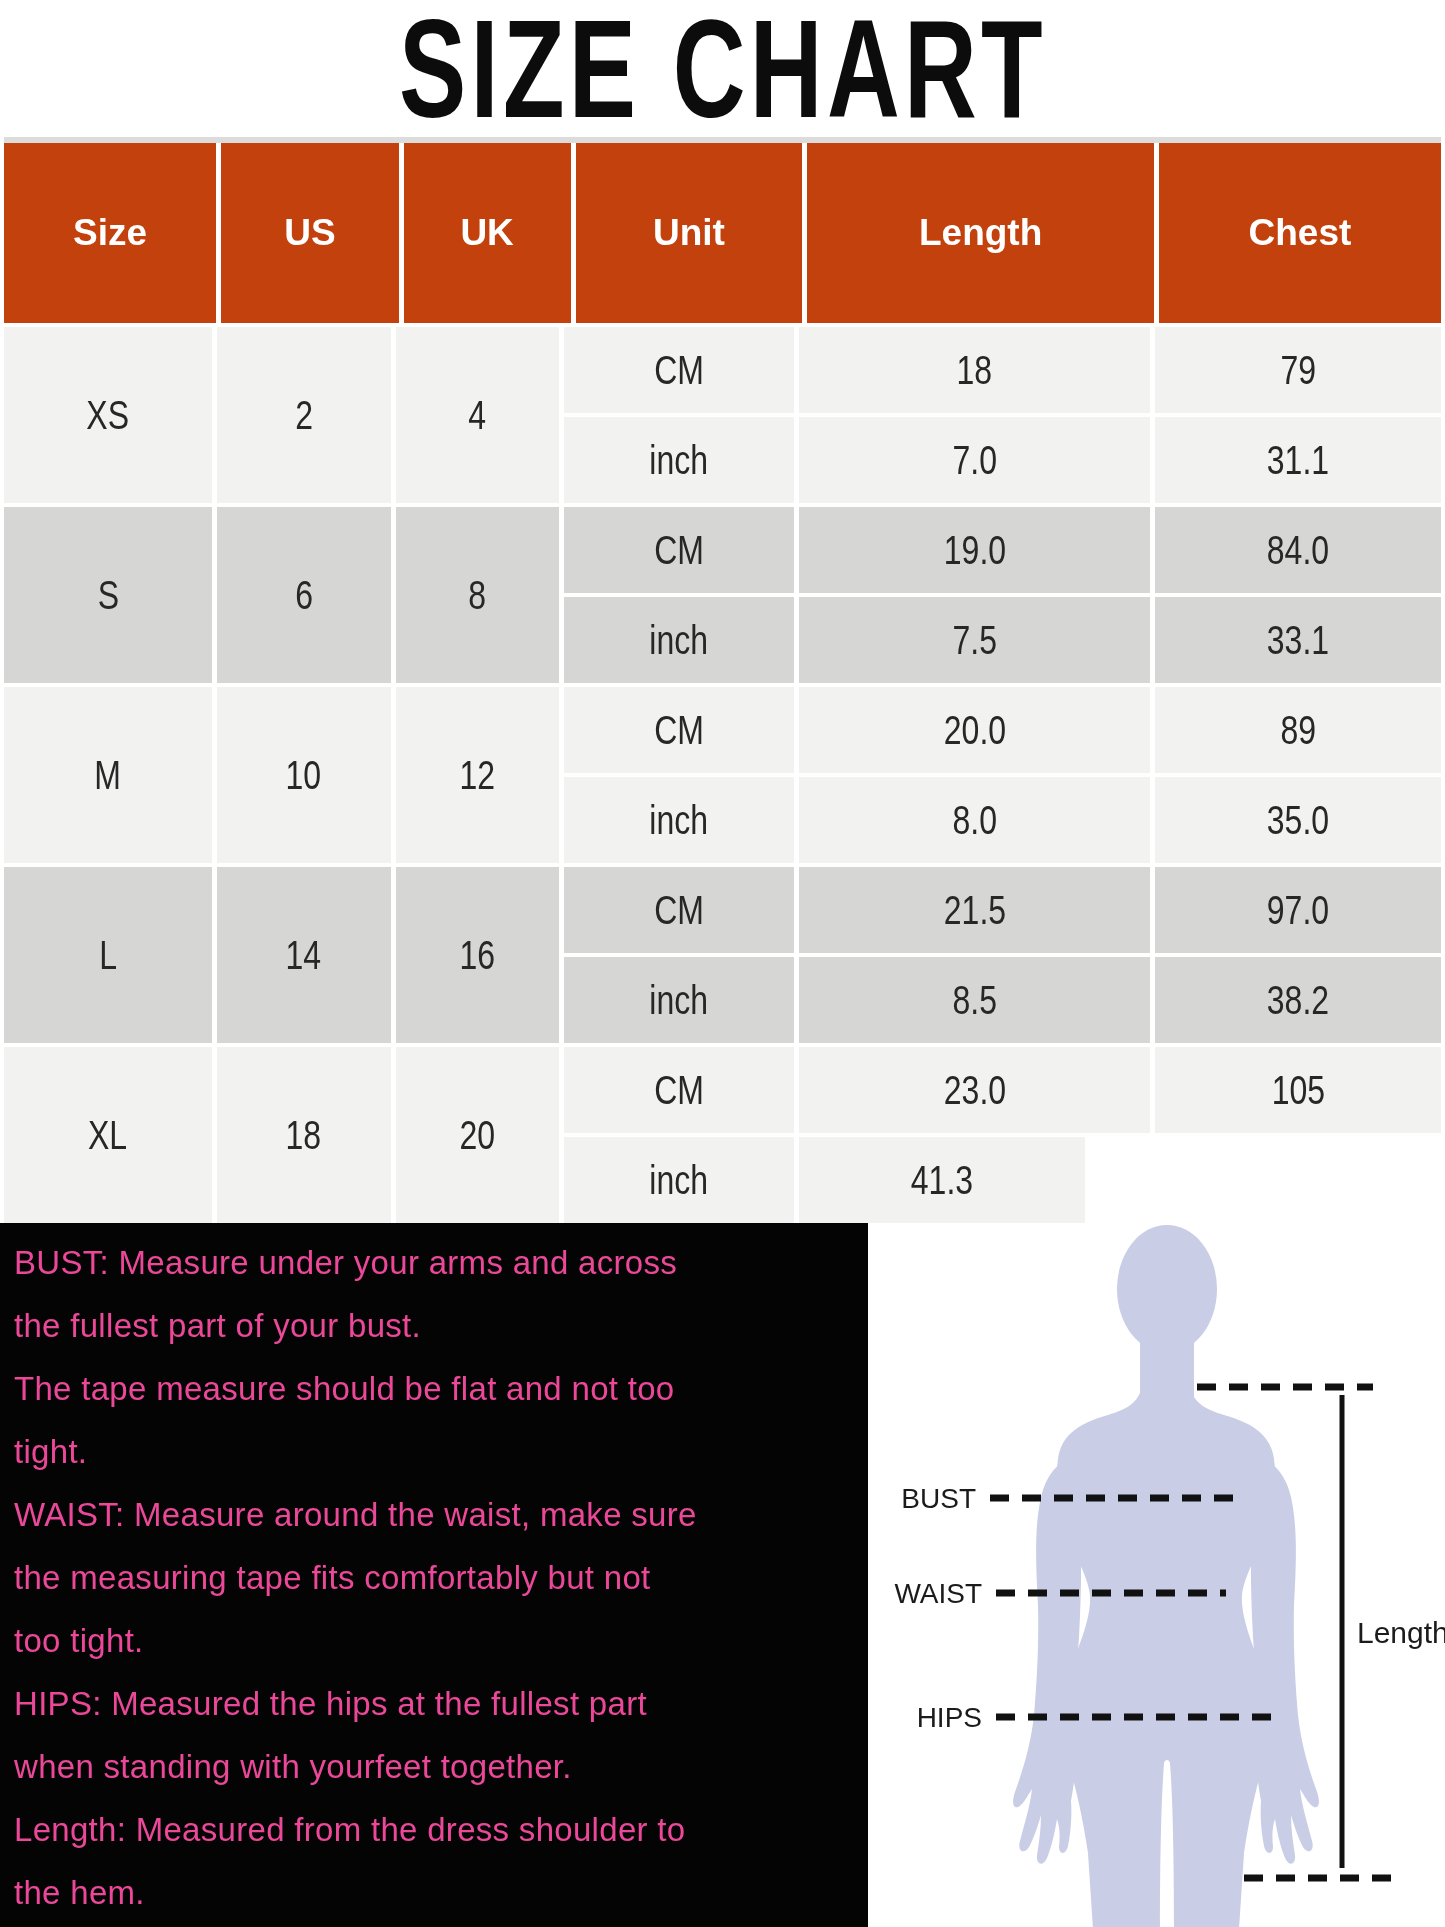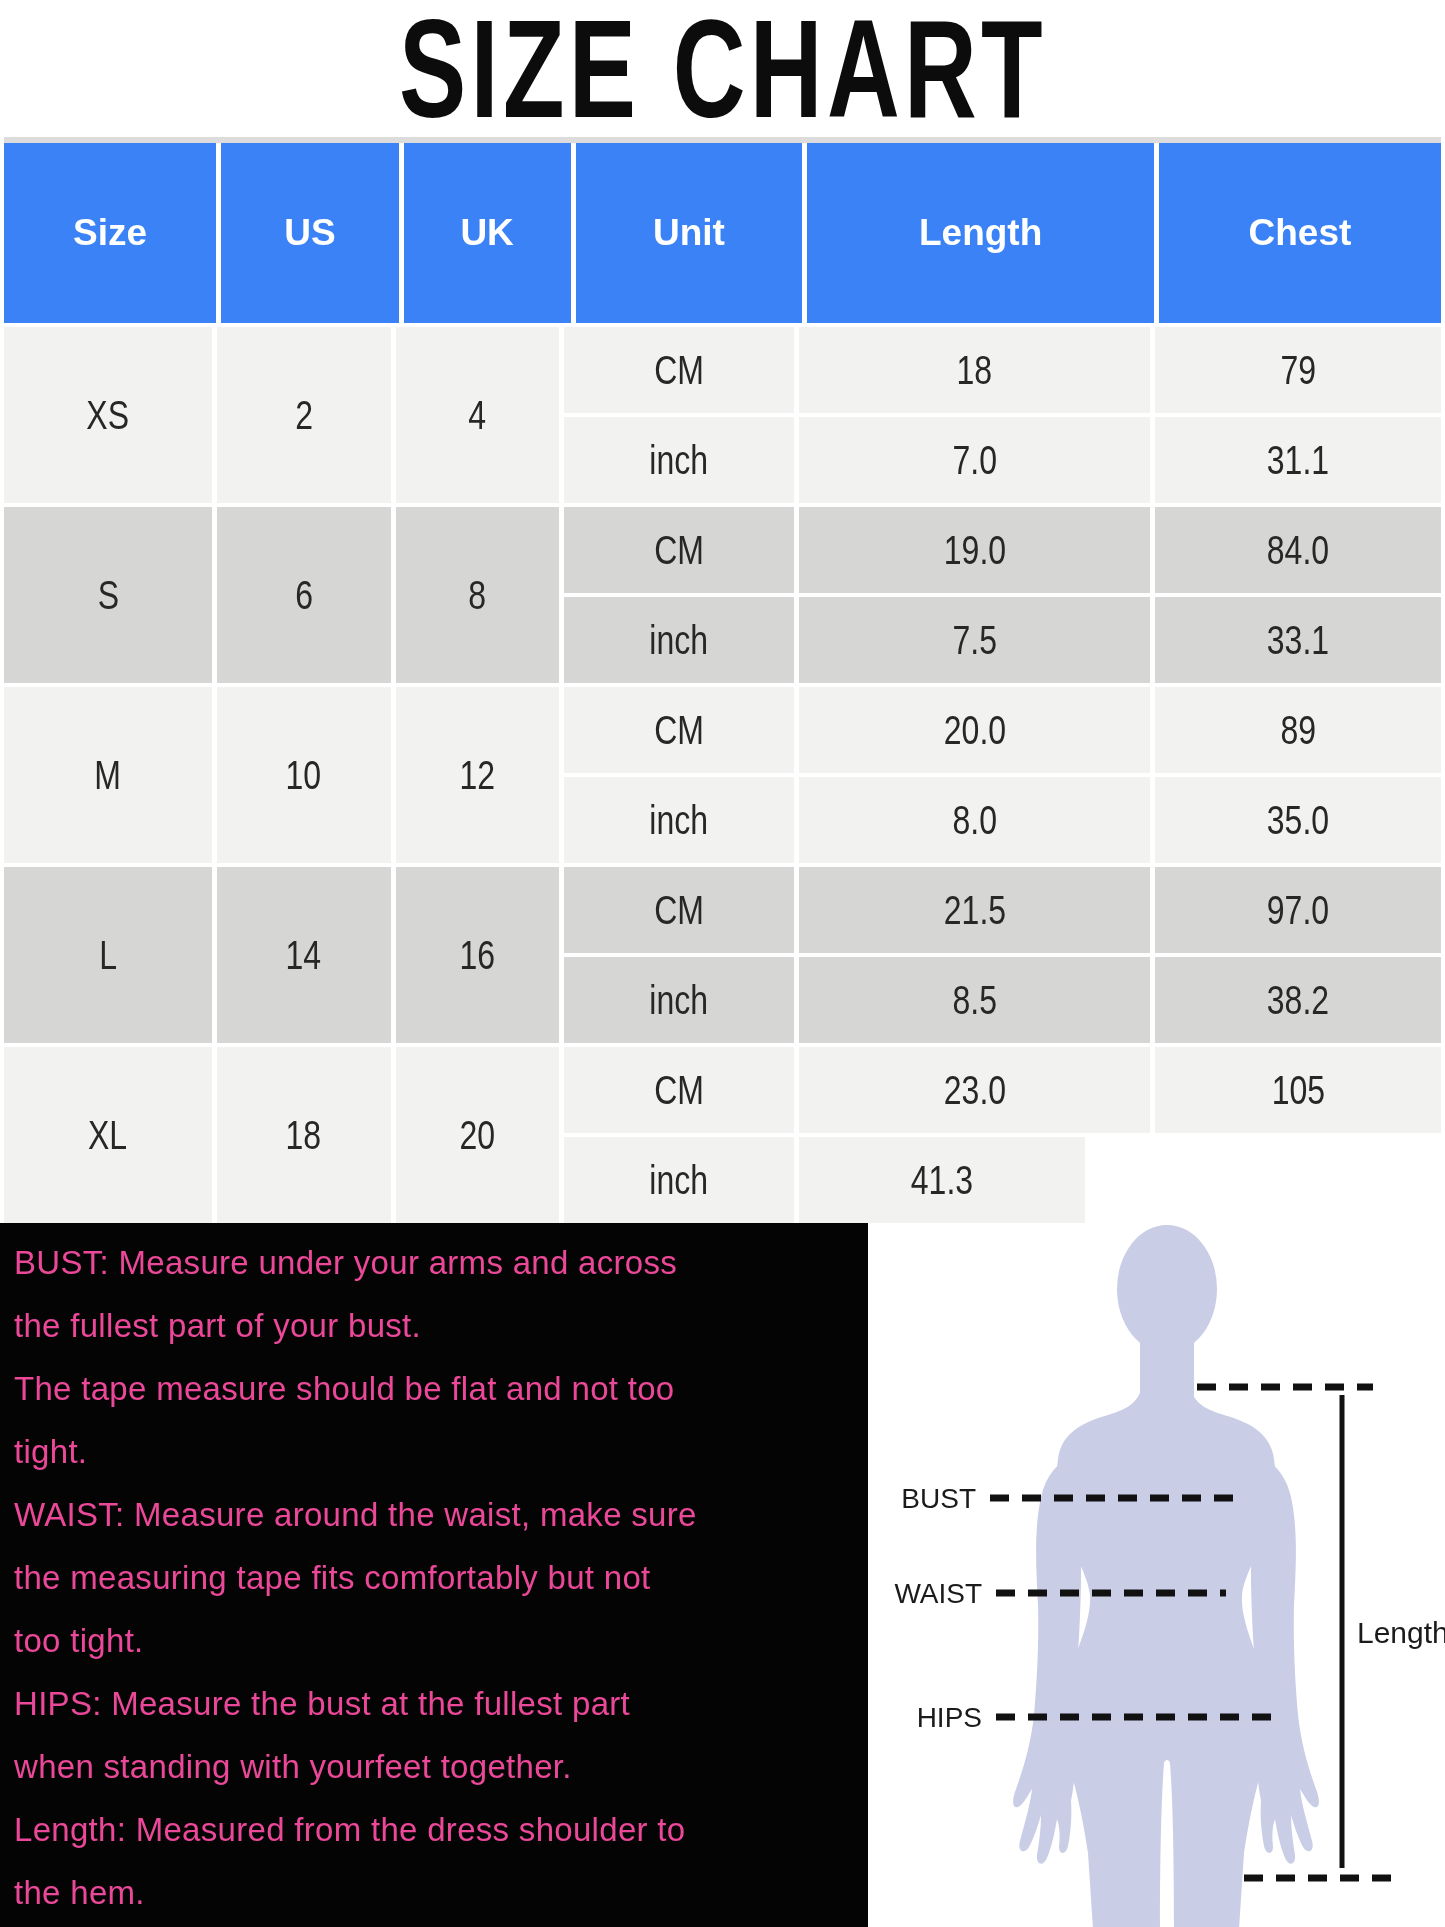--- a/index.html
+++ b/index.html
@@ -15,21 +15,21 @@
     font-size:140px;font-weight:700;color:#0c0c0c;letter-spacing:6px;
     transform:scaleX(0.72);transform-origin:center;white-space:nowrap;
     line-height:1;
   }
   
   .size-table{
     margin:0 4px;border-top:6px solid #dcdcdc;background:#ffffff;
   }
   .t-header{display:flex;gap:5px;height:180px;margin-bottom:4px;}
   .t-header .h-cell{
-    background:#3b82f6;color:#ffffff;display:flex;align-items:center;justify-content:center;
+    background:#c2410c;color:#ffffff;display:flex;align-items:center;justify-content:center;
     font-weight:700;font-size:37px;
   }
   .t-group{display:flex;gap:5px;height:176px;margin-bottom:4px;}
   .t-group:last-child{margin-bottom:0;}
   .cell{display:flex;align-items:center;justify-content:center;}
   .cond{
     display:inline-block;transform:scaleX(0.8);transform-origin:center;
     font-size:40px;color:#272727;white-space:nowrap;
   }
   .c-size{width:215px;}
@@ -268,21 +268,21 @@
 
 <div class="bottom">
   <div class="info">
     <div class="info-line">BUST: Measure under your arms and across</div>
     <div class="info-line">the fullest part of your bust.</div>
     <div class="info-line">The tape measure should be flat and not too</div>
     <div class="info-line">tight.</div>
     <div class="info-line">WAIST: Measure around the waist, make sure</div>
     <div class="info-line">the measuring tape fits comfortably but not</div>
     <div class="info-line">too tight.</div>
-    <div class="info-line">HIPS: Measure the bust at the fullest part</div>
+    <div class="info-line">HIPS: Measured the hips at the fullest part</div>
     <div class="info-line">when standing with yourfeet together.</div>
     <div class="info-line">Length: Measured from the dress shoulder to</div>
     <div class="info-line">the hem.</div>
   </div>
 
   <div class="figure">
     <svg width="577" height="706" viewBox="0 0 577 706" xmlns="http://www.w3.org/2000/svg">
       <g fill="#c9cde6" stroke="none">
 
         <ellipse cx="299" cy="66" rx="50" ry="64"></ellipse>

